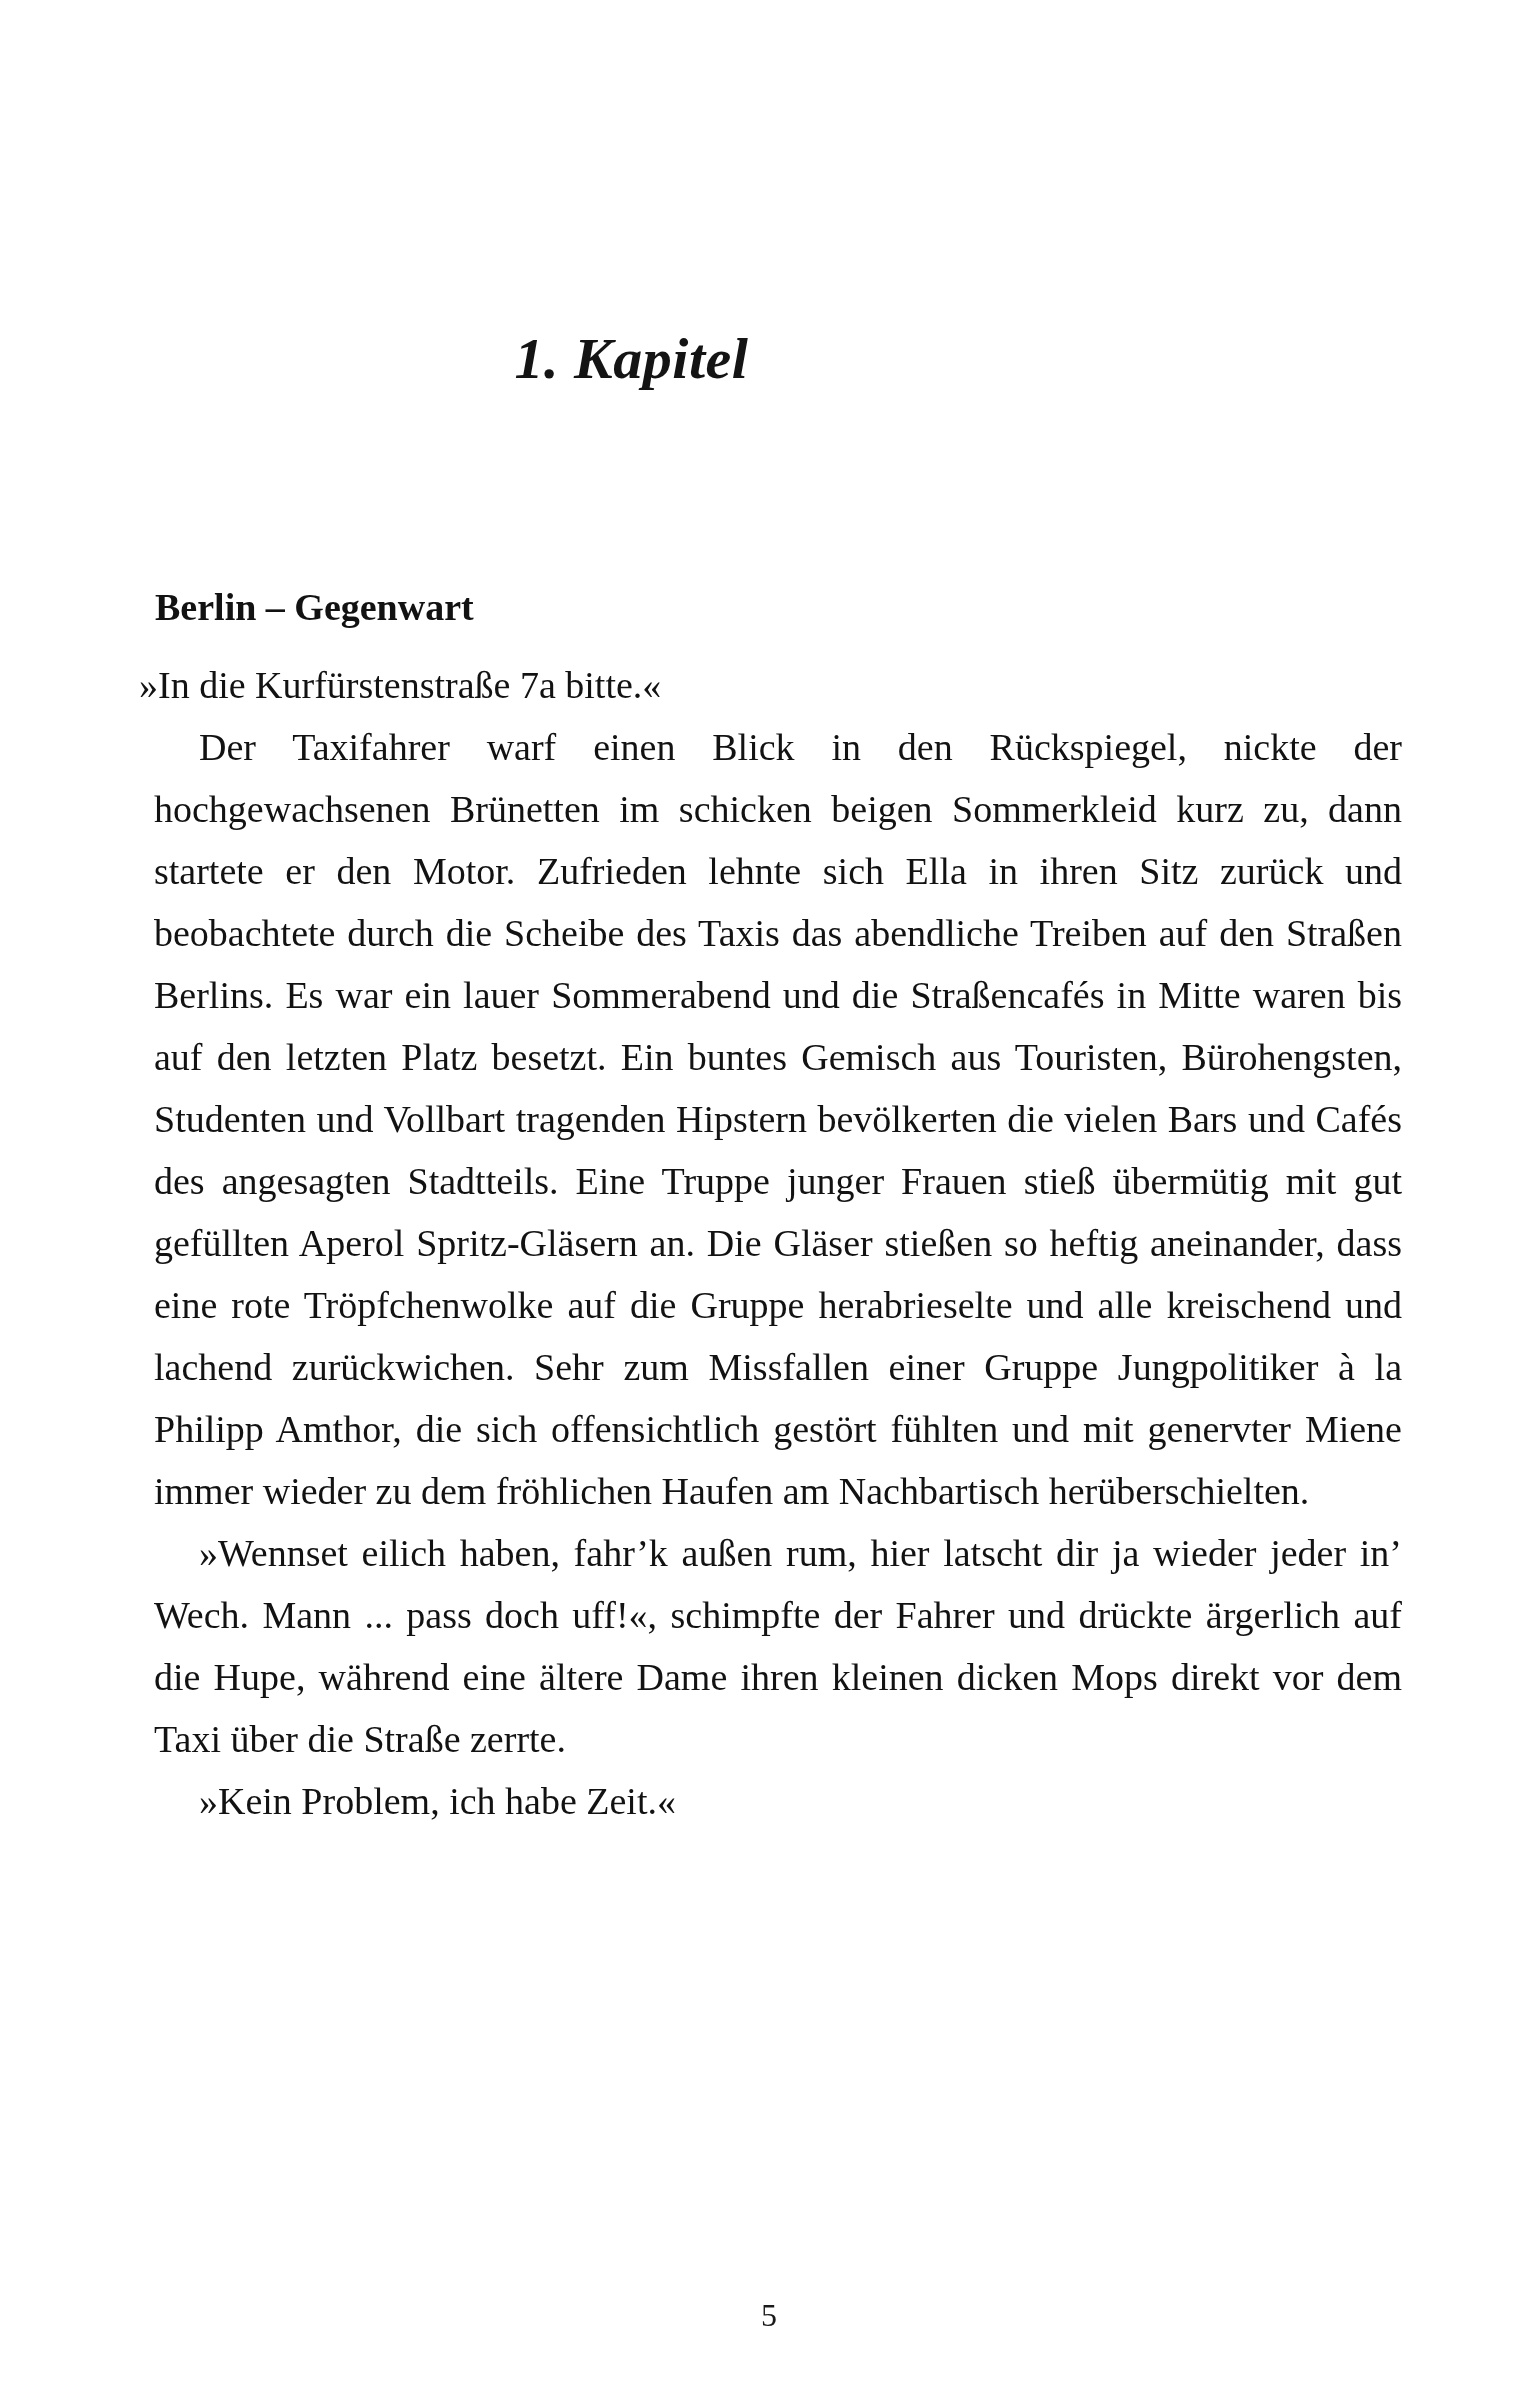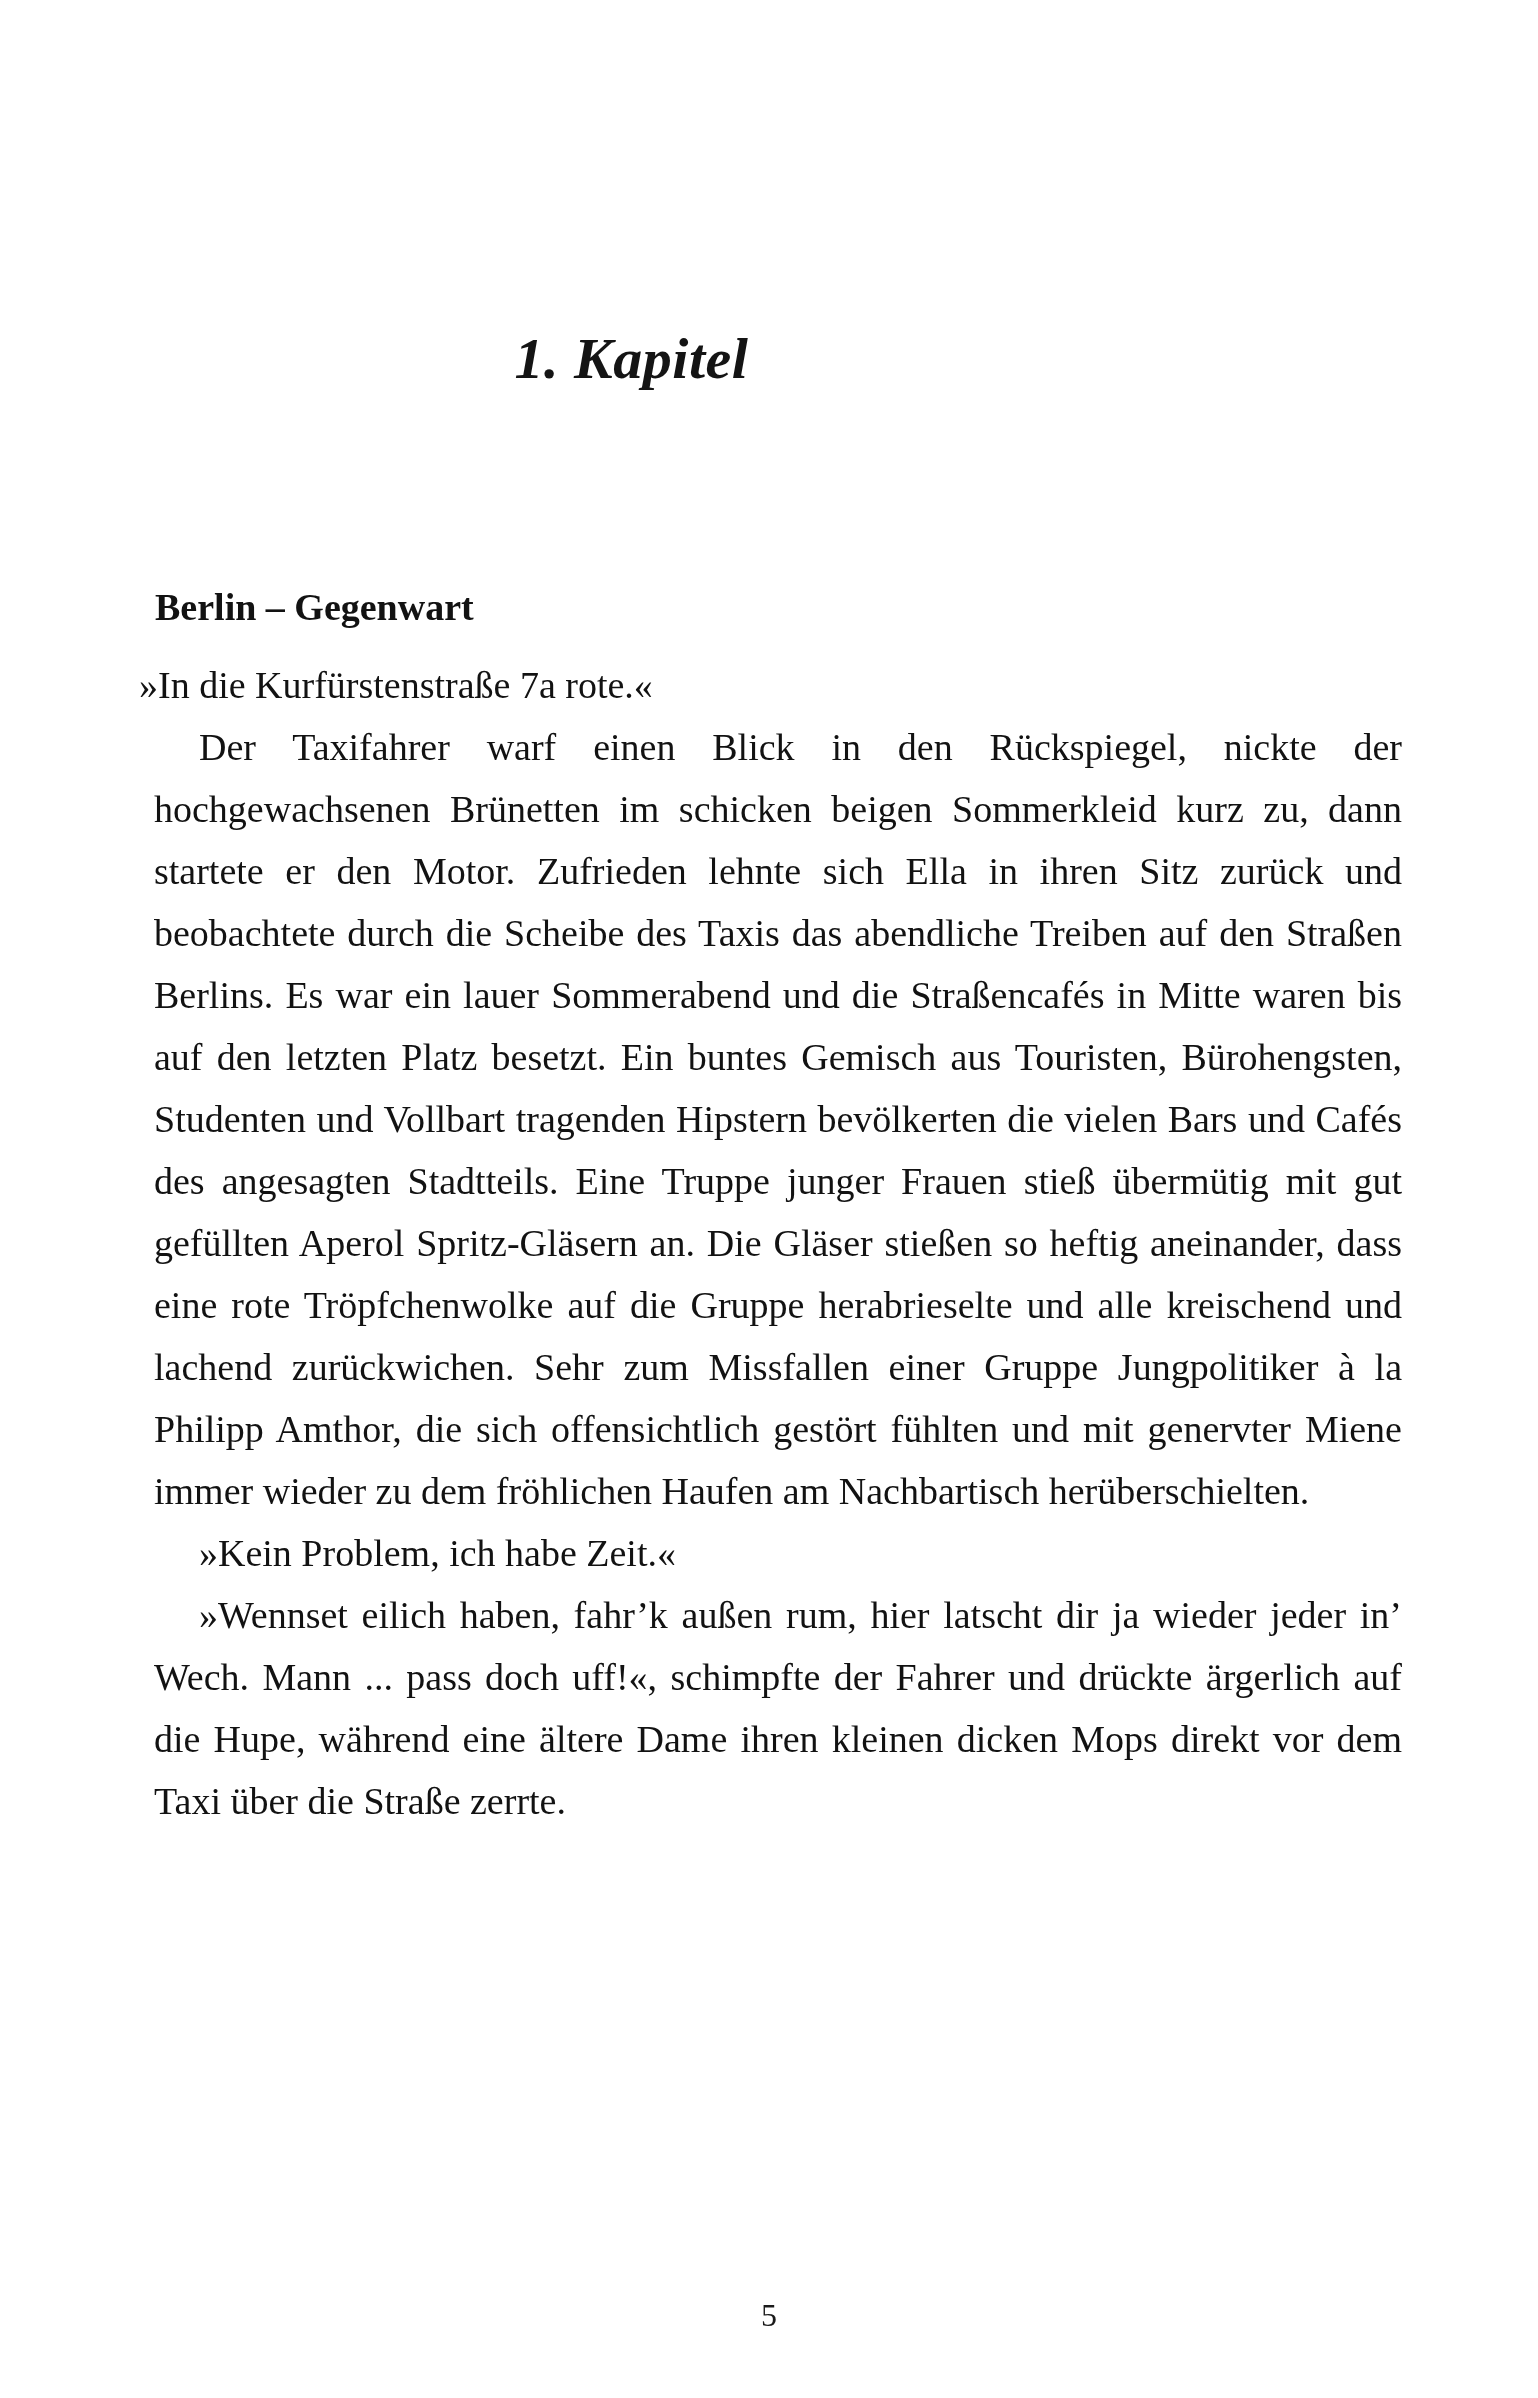--- a/index.html
+++ b/index.html
@@ -105,27 +105,27 @@
 <div class="page">
 
   <h1 class="chapter-heading">1. Kapitel</h1>
 
   <div class="text-column">
 
     <div class="body-block">
 
       <h2 class="section-subheading">Berlin – Gegenwart</h2>
 
-      <p class="para noindent">»In die Kurfürstenstraße 7a rote.«</p>
+      <p class="para noindent">»In die Kurfürstenstraße 7a bitte.«</p>
 
       <p class="para indent">Der Taxifahrer warf einen Blick in den Rückspiegel, nickte der hochgewachsenen Brünetten im schicken beigen Sommerkleid kurz zu, dann startete er den Motor. Zufrieden lehnte sich Ella in ihren Sitz zurück und beobachtete durch die Scheibe des Taxis das abendliche Treiben auf den Straßen Berlins. Es war ein lauer Sommerabend und die Straßencafés in Mitte waren bis auf den letzten Platz besetzt. Ein buntes Gemisch aus Touristen, Bürohengsten, Studenten und Vollbart tragenden Hipstern bevölkerten die vielen Bars und Cafés des angesagten Stadtteils. Eine Truppe junger Frauen stieß übermütig mit gut gefüllten Aperol Spritz-Gläsern an. Die Gläser stießen so heftig aneinander, dass eine rote Tröpfchenwolke auf die Gruppe herabrieselte und alle kreischend und lachend zurückwichen. Sehr zum Missfallen einer Gruppe Jungpolitiker à la Philipp Amthor, die sich offensichtlich gestört fühlten und mit genervter Miene immer wieder zu dem fröhlichen Haufen am Nachbartisch herüberschielten.</p>
 
+      <p class="para indent">»Wennset eilich haben, fahr’k außen rum, hier latscht dir ja wieder jeder in’ Wech. Mann ... pass doch uff!«, schimpfte der Fahrer und drückte ärgerlich auf die Hupe, während eine ältere Dame ihren kleinen dicken Mops direkt vor dem Taxi über die Straße zerrte.</p>
+
       <p class="para indent last-flush">»Kein Problem, ich habe Zeit.«</p>
-
-      <p class="para indent">»Wennset eilich haben, fahr’k außen rum, hier latscht dir ja wieder jeder in’ Wech. Mann ... pass doch uff!«, schimpfte der Fahrer und drückte ärgerlich auf die Hupe, während eine ältere Dame ihren kleinen dicken Mops direkt vor dem Taxi über die Straße zerrte.</p>
 
     </div>
   </div>
 
   <div class="page-number">5</div>
 
 </div>
 
 
 </body></html>

